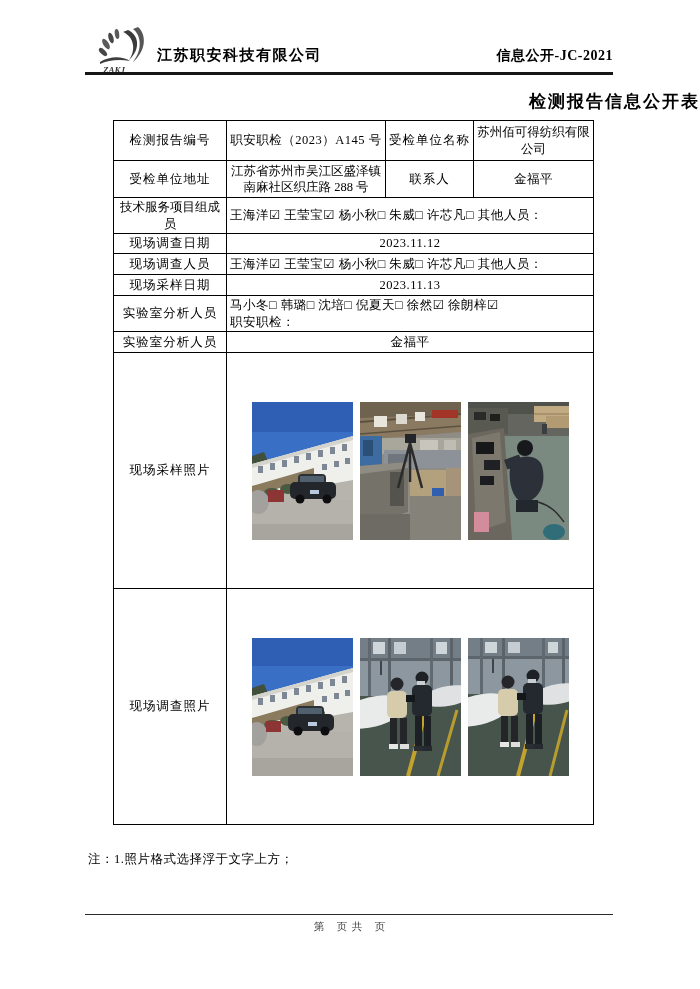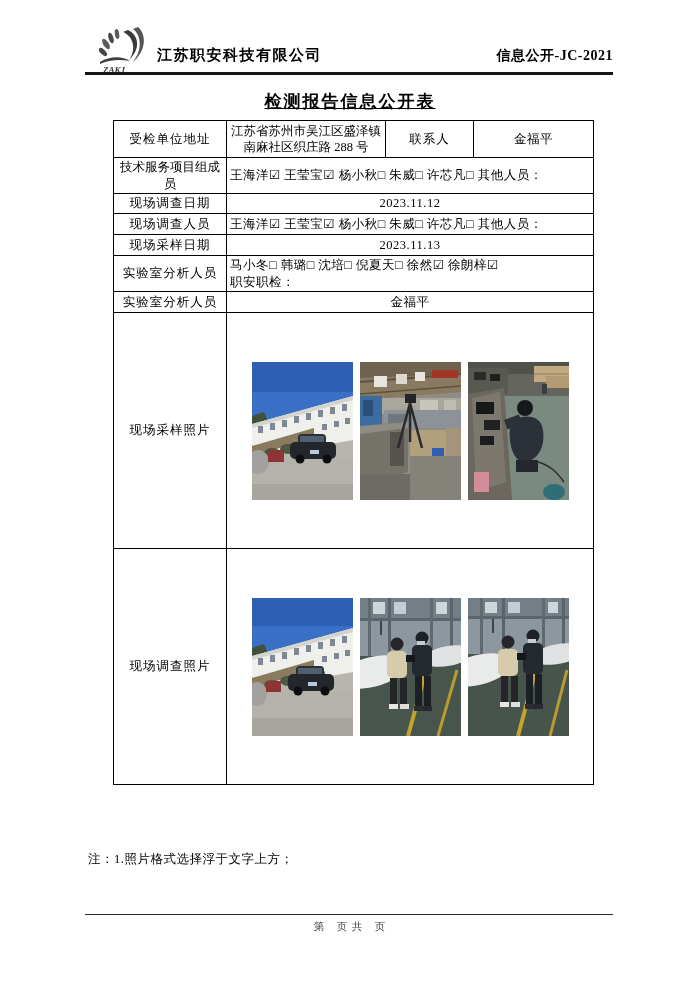--- a/index.html
+++ b/index.html
@@ -6,22 +6,22 @@
   .page{
     position:relative;width:700px;height:989px;background:#ffffff;
     font-family:"Liberation Serif","DejaVu Serif",serif;color:#000;overflow:hidden;
   }
   
   .logo{position:absolute;left:94px;top:26px;width:64px;height:50px;}
   .company{position:absolute;left:157px;top:46px;font-size:15px;font-weight:bold;letter-spacing:1.5px;}
   .doccode{position:absolute;right:87px;top:47px;font-size:14px;font-weight:bold;letter-spacing:0.5px;}
   .header-rule{position:absolute;left:85px;top:72px;width:528px;height:2.5px;background:#161616;}
   
-  .title{position:absolute;left:0;top:90px;width:700px;text-align:center;
-         font-size:17px;font-weight:bold;letter-spacing:2px;text-decoration:underline;}
+  .title{position:absolute;left:0;top:90px;width:700px;text-align:right;
+         font-size:17px;font-weight:bold;letter-spacing:2px;}
   
   table.main{position:absolute;left:113px;top:120px;width:480px;
              border-collapse:collapse;table-layout:fixed;font-size:12.5px;}
   table.main td{border:1px solid #000;padding:1px 3px;vertical-align:middle;line-height:1.32;}
   td.lab{text-align:center;letter-spacing:1px;}
   td.lab.tight{letter-spacing:0;}
   td.val{text-align:center;letter-spacing:0.5px;}
   td.val.tight{letter-spacing:0;}
   td.chk{text-align:left;padding-left:7px;letter-spacing:0.5px;}
   td.photocell{padding:0;}
@@ -62,20 +62,26 @@
   <div class="title">检测报告信息公开表</div>
 
   <table class="main">
     <colgroup>
         <col style="width:113px">
         <col style="width:159px">
         <col style="width:88px">
         <col style="width:120px">
       </colgroup>
     <tbody>
+      <tr class="h40">
+        <td class="lab">检测报告编号</td>
+        <td class="val">职安职检（2023）A145 号</td>
+        <td class="lab">受检单位名称</td>
+        <td class="val tight">苏州佰可得纺织有限公司</td>
+      </tr>
       <tr class="h37">
         <td class="lab">受检单位地址</td>
         <td class="val tight">江苏省苏州市吴江区盛泽镇南麻社区织庄路 288 号</td>
         <td class="lab">联系人</td>
         <td class="val">金福平</td>
       </tr>
       <tr class="h36">
         <td class="lab tight">技术服务项目组成员</td>
         <td class="chk" colspan="3">王海洋☑ 王莹宝☑ 杨小秋□ 朱威□ 许芯凡□ 其他人员：</td>
       </tr>

